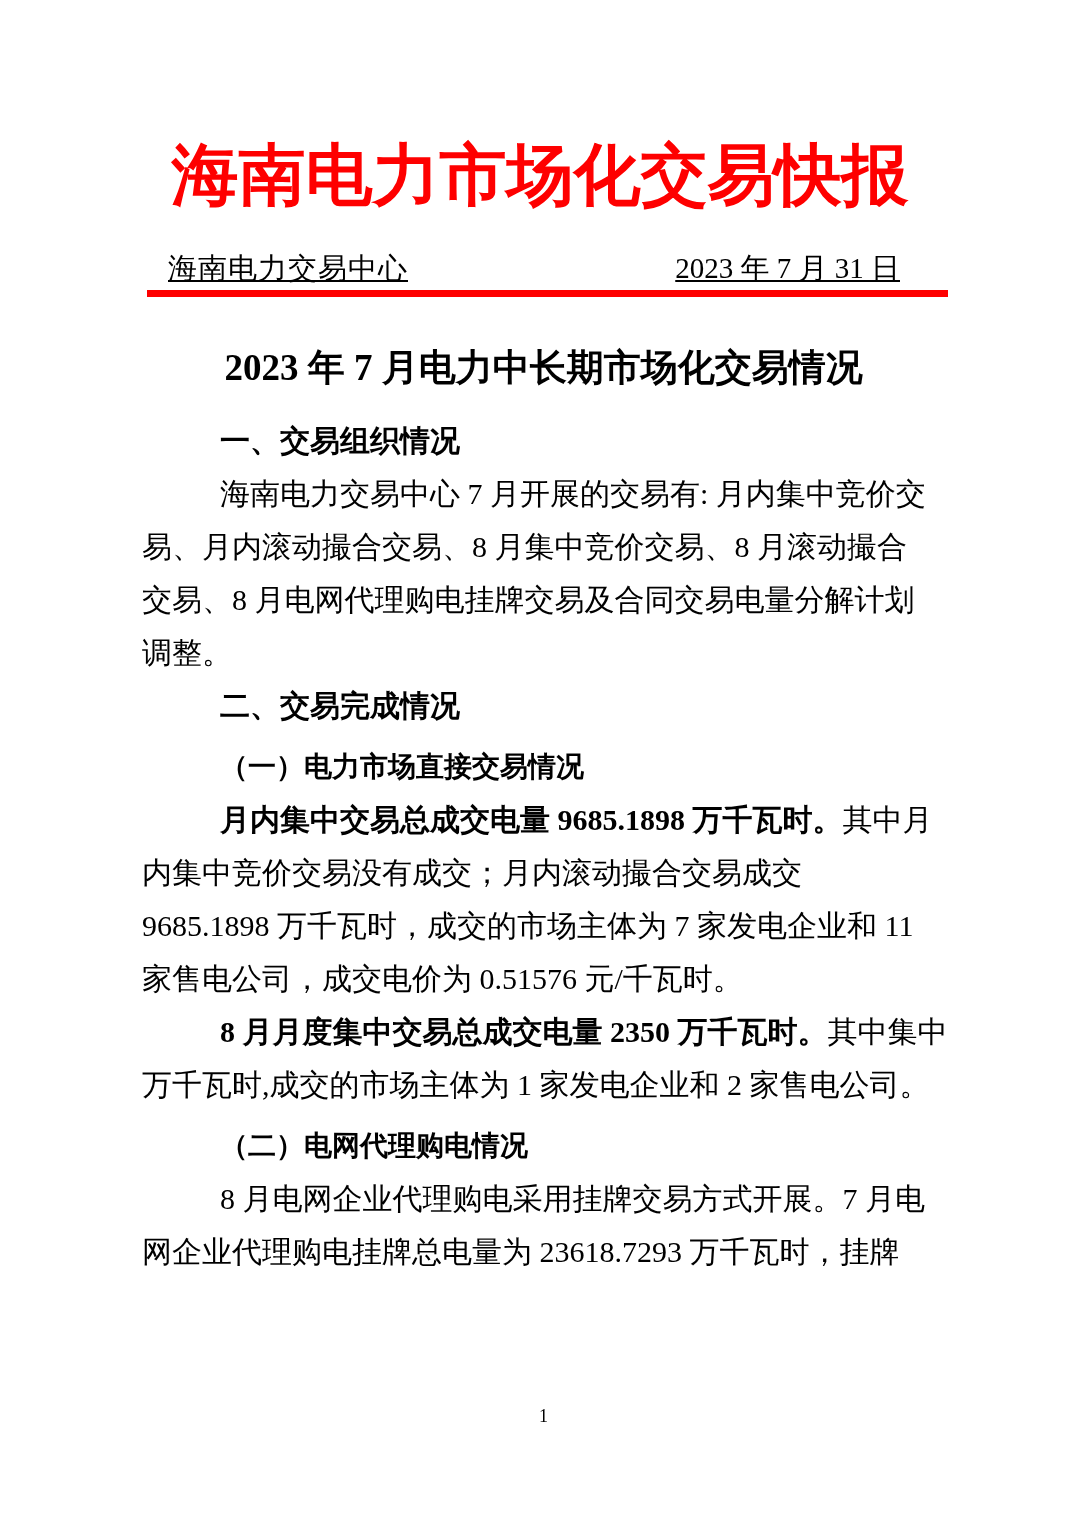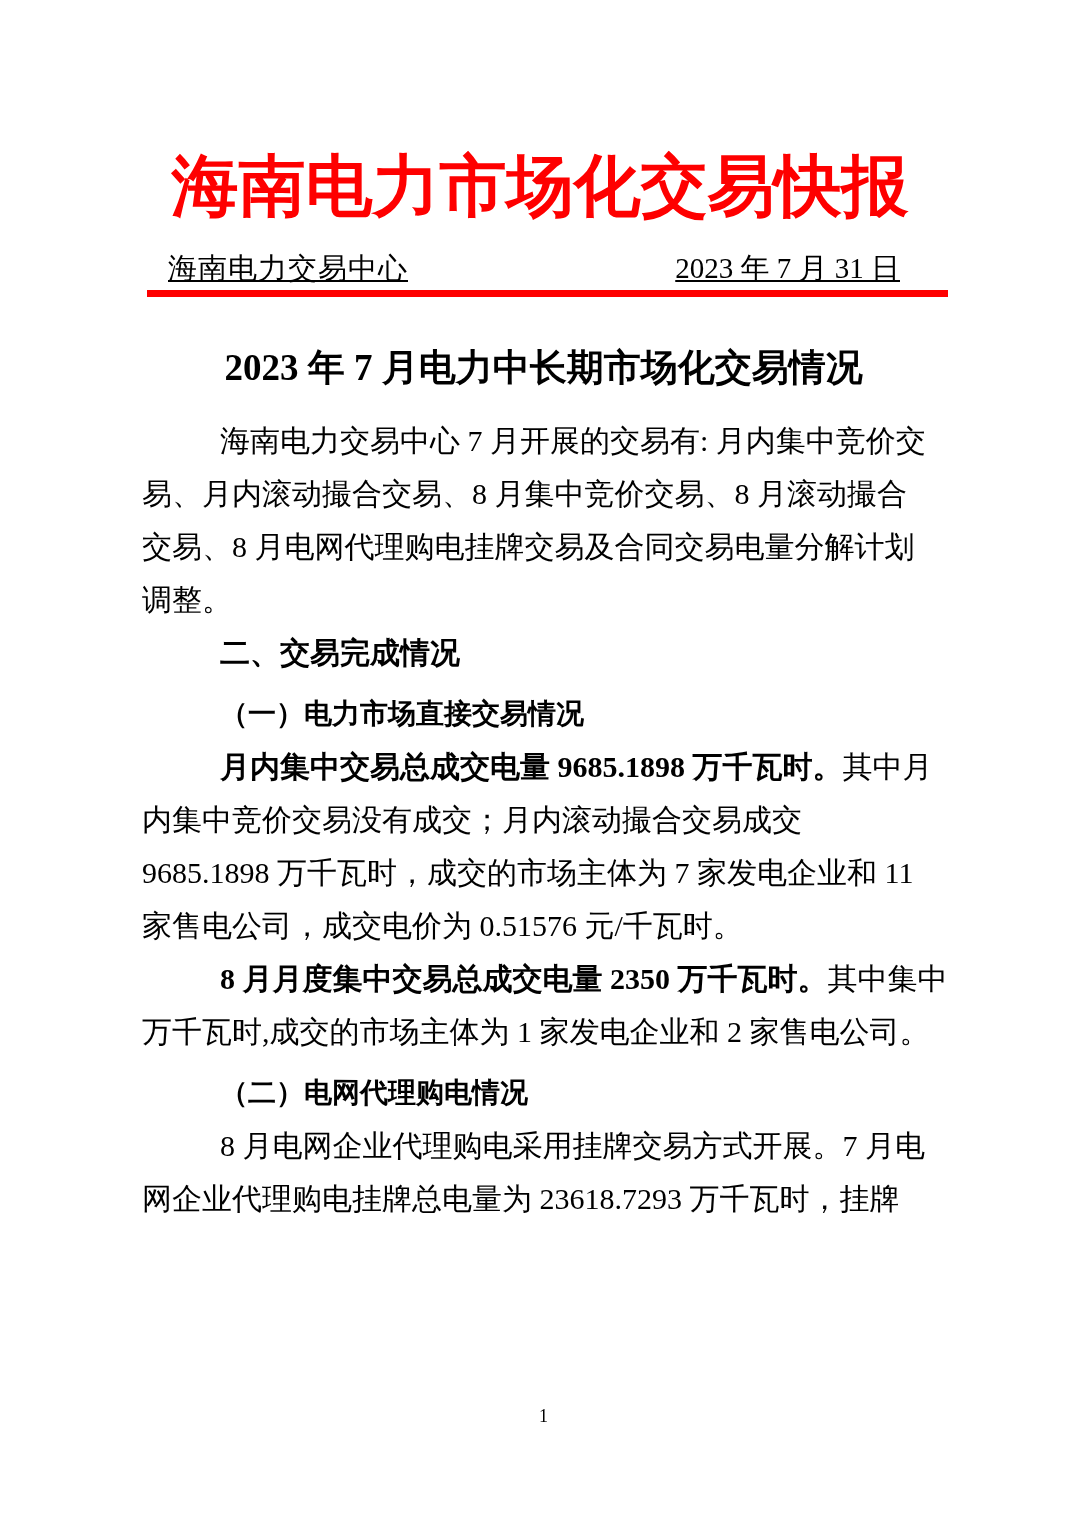--- a/index.html
+++ b/index.html
@@ -14,21 +14,21 @@
     background: #ffffff;
     overflow: hidden;
     color: #000000;
     font-family: "Liberation Serif", "DejaVu Serif", serif;
   }
   .masthead-title {
     position: absolute;
     top: 133px;
     left: 0;
     right: 0;
-    margin: 11px;
+    margin: 0;
     text-align: center;
     font-size: 67px;
     line-height: 84px;
     font-weight: bold;
     color: #fe0000;
     letter-spacing: 0px;
     font-family: "Liberation Serif", "DejaVu Serif", serif;
     white-space: nowrap;
   }
   .masthead-meta {
@@ -128,20 +128,21 @@
     <span class="masthead-org">海南电力交易中心</span>
     <span class="masthead-date">2023 年 7 月 31 日</span>
   </div>
 
   <div class="red-rule"></div>
 
   <main class="article">
 
     <h2 class="doc-title">2023 年 7 月电力中长期市场化交易情况</h2>
 
+    <h3 class="h-hei">一、交易组织情况</h3>
 
     <div class="line indent">海南电力交易中心 7 月开展的交易有: 月内集中竞价交</div>
     <div class="line">易、月内滚动撮合交易、8 月集中竞价交易、8 月滚动撮合</div>
     <div class="line">交易、8 月电网代理购电挂牌交易及合同交易电量分解计划</div>
     <div class="line">调整。</div>
 
     <h3 class="h-hei">二、交易完成情况</h3>
 
     <h4 class="h-kai">（一）电力市场直接交易情况</h4>
 

